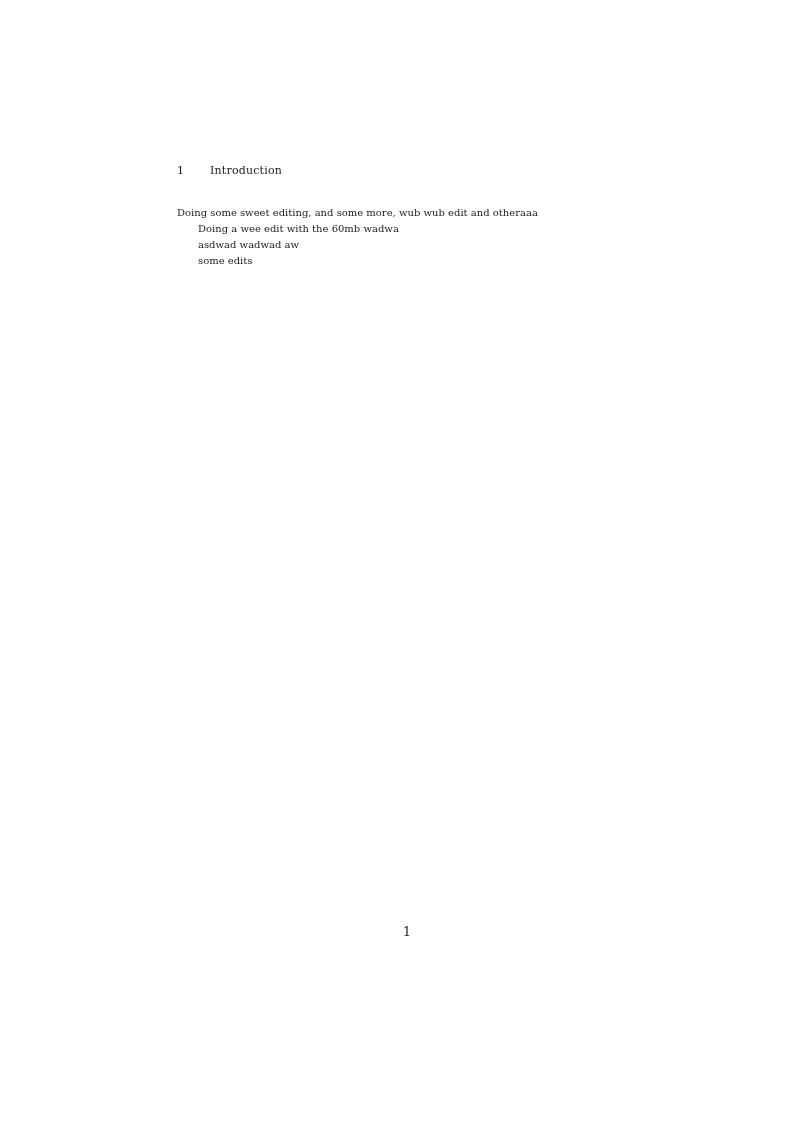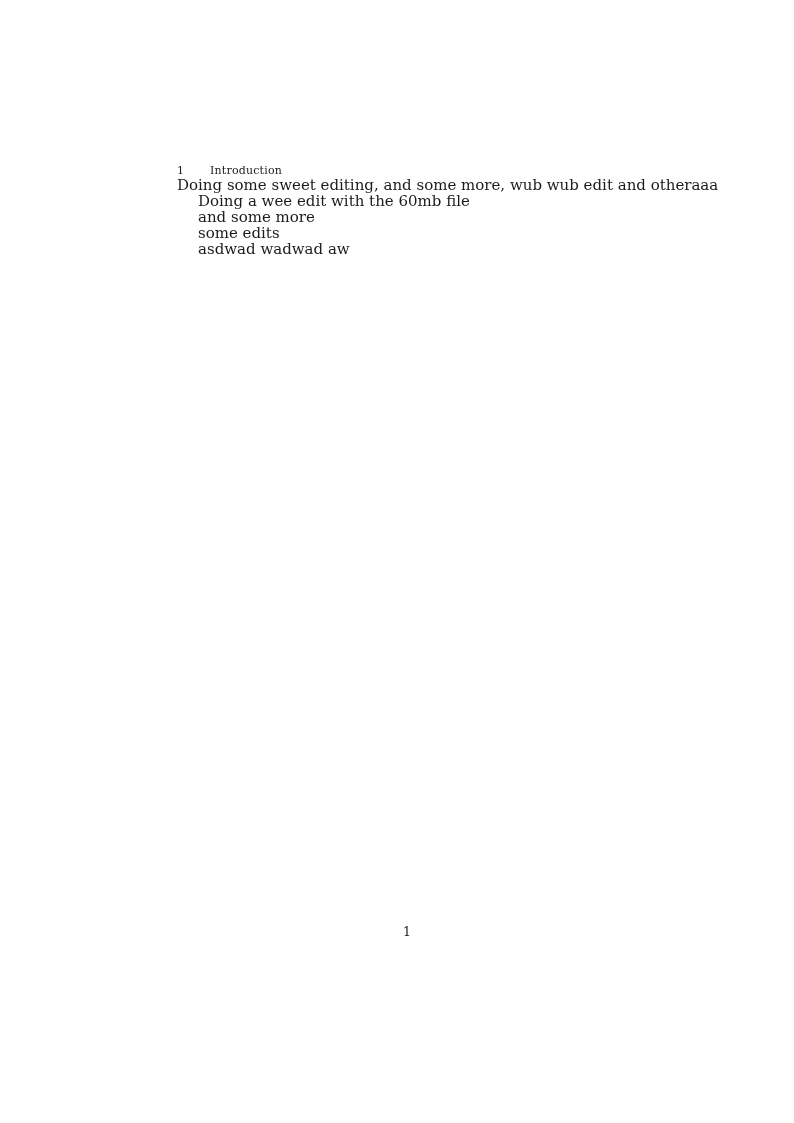--- a/index.html
+++ b/index.html
@@ -26,24 +26,24 @@
     font-weight: normal;
     letter-spacing: 0.2px;
     white-space: nowrap;
   }
   .section-number {
     display: inline-block;
     min-width: 33px;
   }
   .paragraph {
     position: absolute;
-    top: 177px;
+    top: 205px;
     left: 177px;
     width: 468px;
-    font-size: 15px;
+    font-size: 10px;
     line-height: 16px;
   }
   .text-line {
     white-space: nowrap;
   }
   .text-line.indent {
     padding-left: 21px;
   }
   .page-footer {
     position: absolute;
@@ -59,23 +59,22 @@
 <body>
 
 <div class="page">
 
   <h1 class="section-heading">
     <span class="section-number">1</span><span class="section-title">Introduction</span>
   </h1>
 
   <div class="paragraph">
       <div class="text-line">Doing some sweet editing, and some more, wub wub edit and otheraaa</div>
-      <div class="text-line indent">Doing a wee edit with the 60mb file</div>
-      <div class="text-line indent">and some more</div>
+      <div class="text-line indent">Doing a wee edit with the 60mb wadwa</div>
+      <div class="text-line indent">asdwad wadwad aw</div>
       <div class="text-line indent">some edits</div>
-      <div class="text-line indent">asdwad wadwad aw</div>
     </div>
 
   <div class="page-footer">
     <span class="page-number">1</span>
   </div>
 
 </div>
 
 </body></html>

